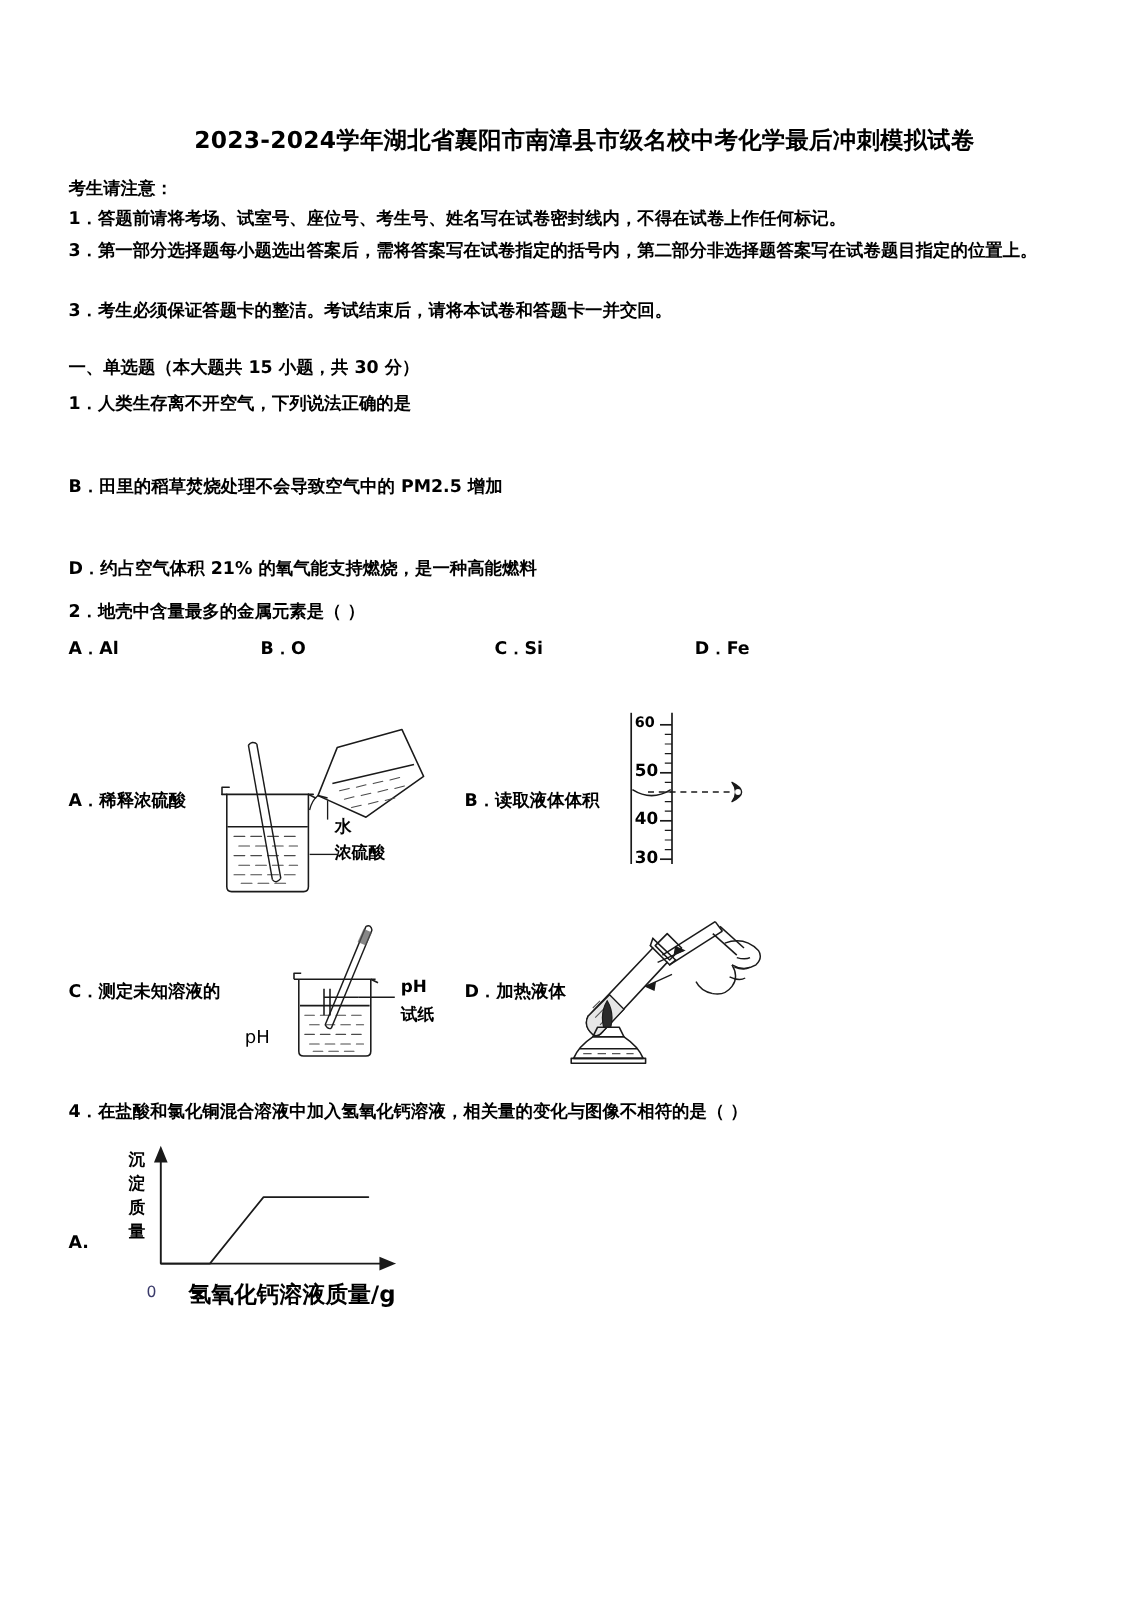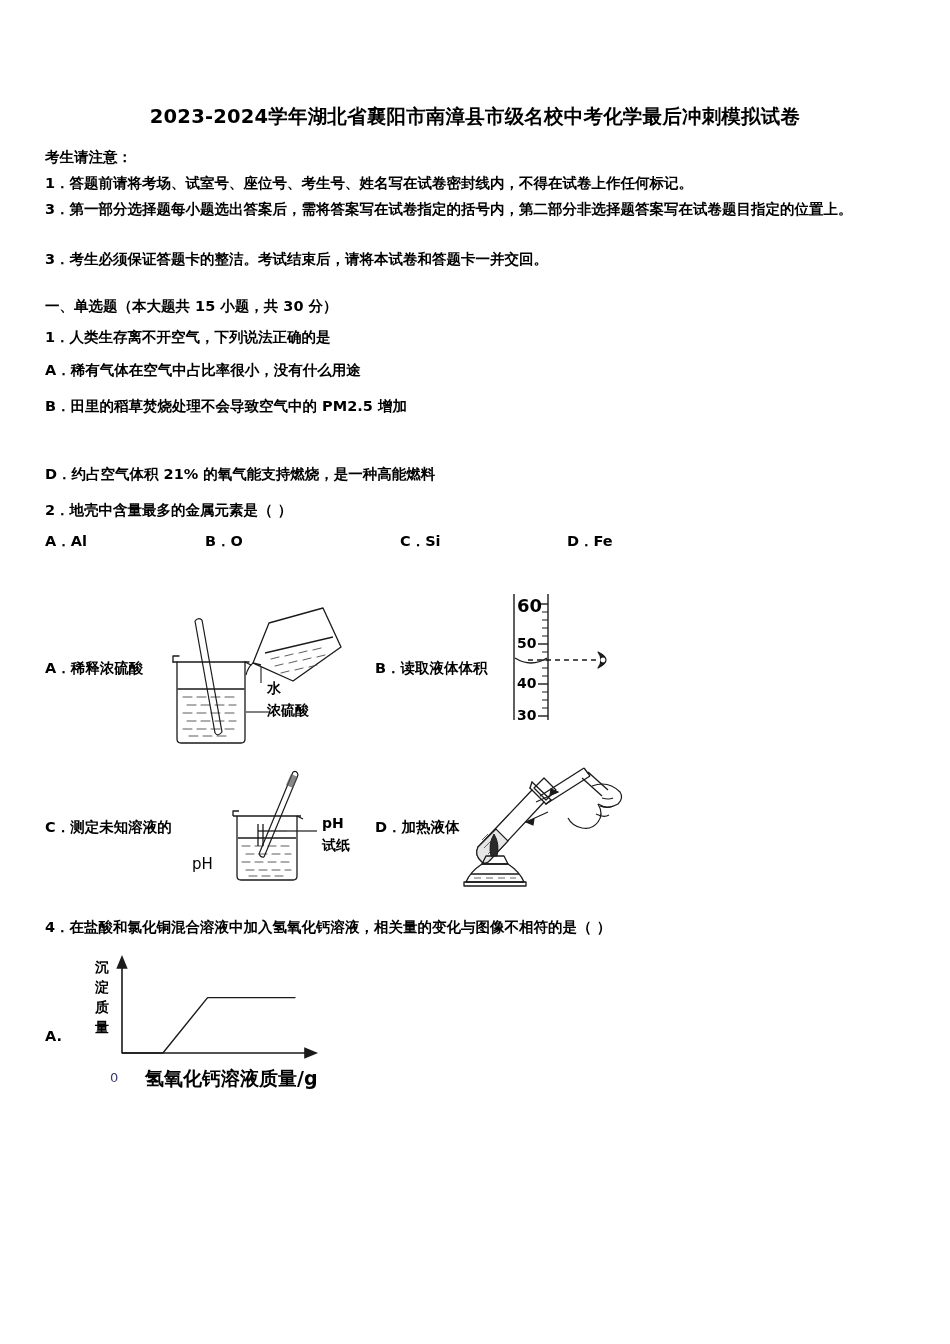--- a/index.html
+++ b/index.html
@@ -10,21 +10,21 @@
   body {
     width: 950px;
     height: 1344px;
     position: relative;
     font-family: "DejaVu Sans", "Liberation Sans", sans-serif;
     color: #000000;
     overflow: hidden;
   }
   .page {
     position: absolute;
-    left: 0; top: 0;
+    left: 12px; top: 0;
     width: 828px;
     height: 1344px;
   }
   .doc-title {
     position: absolute;
     left: 0;
     top: 103px;
     width: 950px;
     text-align: center;
     font-size: 19.5px;
@@ -106,21 +106,20 @@
   <div class="doc-title cjk">2023-2024学年湖北省襄阳市南漳县市级名校中考化学最后冲刺模拟试卷</div>
 
   <div class="notice-head cjk">考生请注意：</div>
   <div class="notice-line nl1 cjk">1．答题前请将考场、试室号、座位号、考生号、姓名写在试卷密封线内，不得在试卷上作任何标记。</div>
   <div class="notice-line nl2 cjk">3．第一部分选择题每小题选出答案后，需将答案写在试卷指定的括号内，第二部分非选择题答案写在试卷题目指定的位置上。</div>
   <div class="notice-line nl3 cjk">3．考生必须保证答题卡的整洁。考试结束后，请将本试卷和答题卡一并交回。</div>
 
   <div class="section-head cjk">一、单选题（本大题共 15 小题，共 30 分）</div>
 
   <div class="q q1 cjk">1．人类生存离不开空气，下列说法正确的是</div>
-  <div class="opt q1a cjk">A．稀有气体在空气中占比率很小，没有什么用途</div>
   <div class="opt q1b cjk">B．田里的稻草焚烧处理不会导致空气中的 PM2.5 增加</div>
   <div class="opt q1d cjk">D．约占空气体积 21% 的氧气能支持燃烧，是一种高能燃料</div>
 
   <div class="q q2 cjk">2．地壳中含量最多的金属元素是（      ）</div>
   <div class="opt q2a cjk">A．Al</div>
   <div class="opt q2b cjk">B．O</div>
   <div class="opt q2c cjk">C．Si</div>
   <div class="opt q2d cjk">D．Fe</div>
 
 
@@ -209,21 +208,21 @@
 
       <path d="M20,68 L88,68" fill="none" stroke="#1a1a1a" stroke-width="1.4" stroke-dasharray="5,4"></path>
 
       <g>
         <path d="M90,60 Q106,68 90,76 Q96,68 90,60 Z" fill="#1a1a1a" stroke="#1a1a1a" stroke-width="1.2" stroke-linejoin="round"></path>
         <ellipse cx="95" cy="68" rx="2.4" ry="2.4" fill="#ffffff"></ellipse>
       </g>
     </svg>
   </div>
 
-  <div class="fig cjk" style="left:517px; top:595px; font-size:18px; font-weight:bold;">60</div>
+  <div class="fig cjk" style="left:517px; top:595px; font-size:12px; font-weight:bold;">60</div>
   <div class="fig cjk" style="left:517px; top:635px; font-size:14px; font-weight:bold;">50</div>
   <div class="fig cjk" style="left:517px; top:675px; font-size:14px; font-weight:bold;">40</div>
   <div class="fig cjk" style="left:517px; top:707px; font-size:14px; font-weight:bold;">30</div>
 
   <div class="opt q3c-lbl cjk">C．测定未知溶液的</div>
   <div class="fig cjk" style="left:192px; top:855px; font-size:15px;">pH</div>
 
   <div class="fig" style="left:225px; top:768px; width:130px; height:118px;">
     <svg width="130" height="118" viewBox="0 0 130 118">
       <g fill="none" stroke="#1a1a1a" stroke-width="1.3" stroke-linejoin="round">

